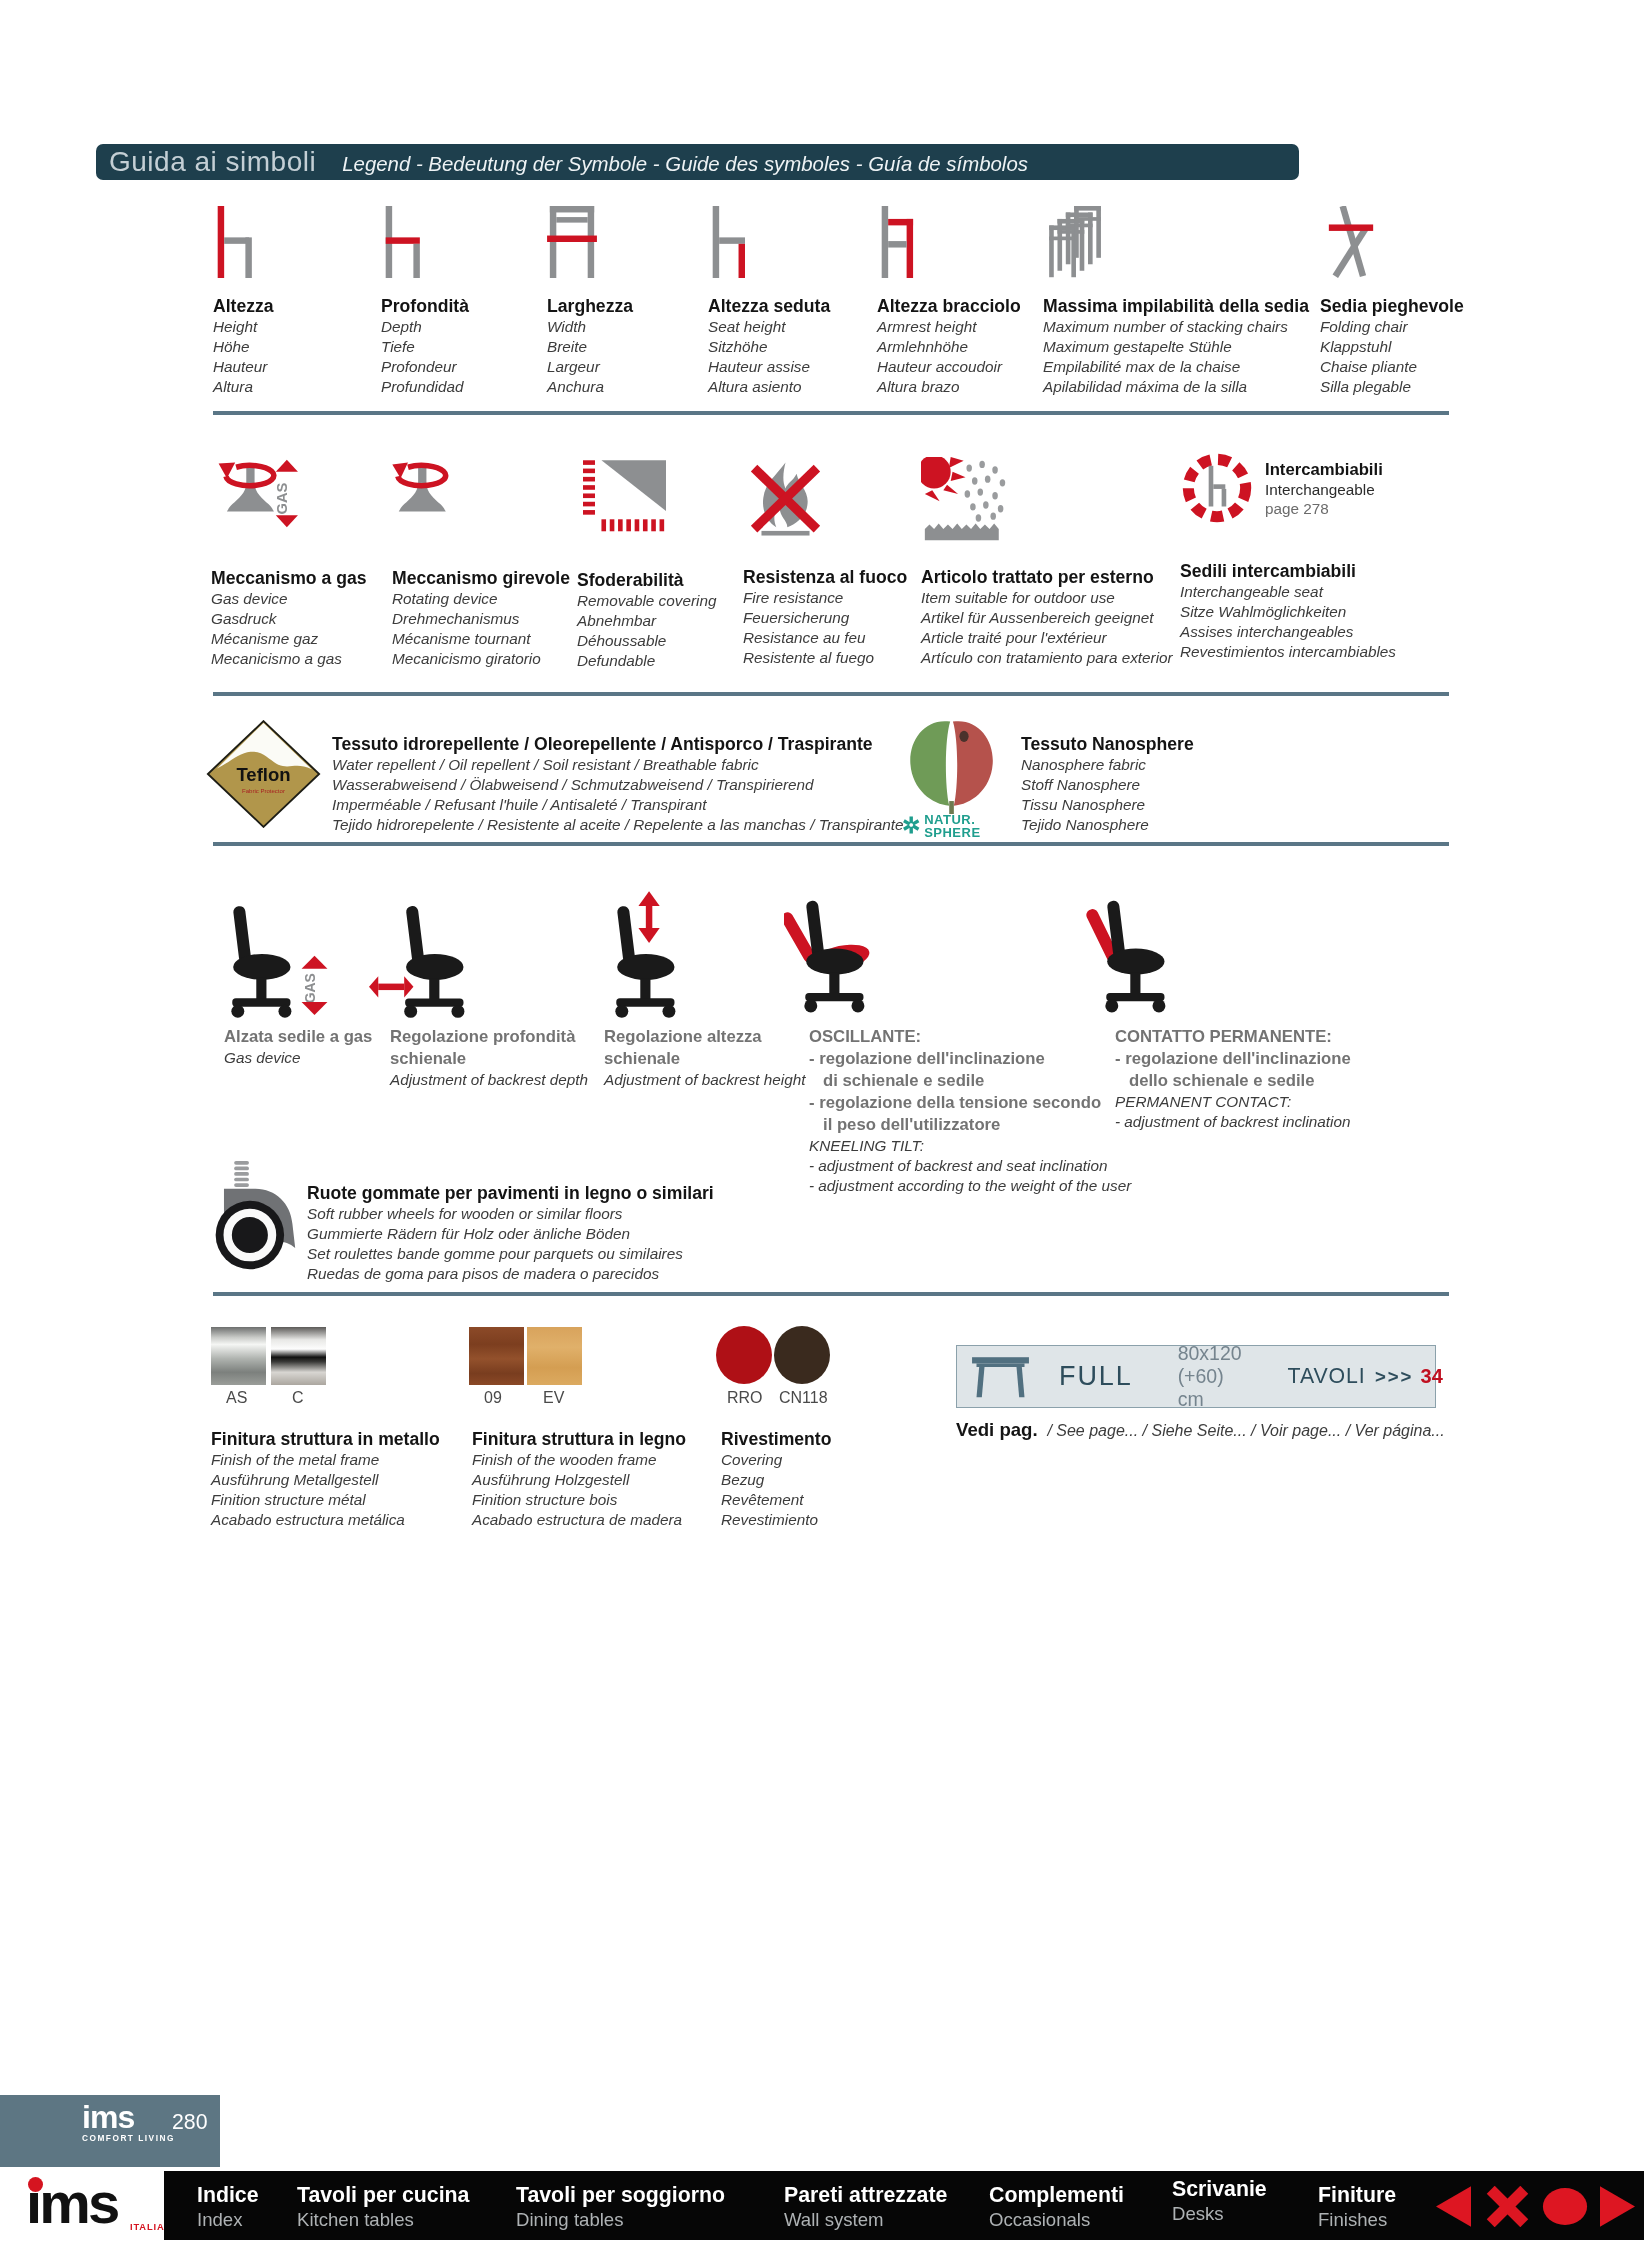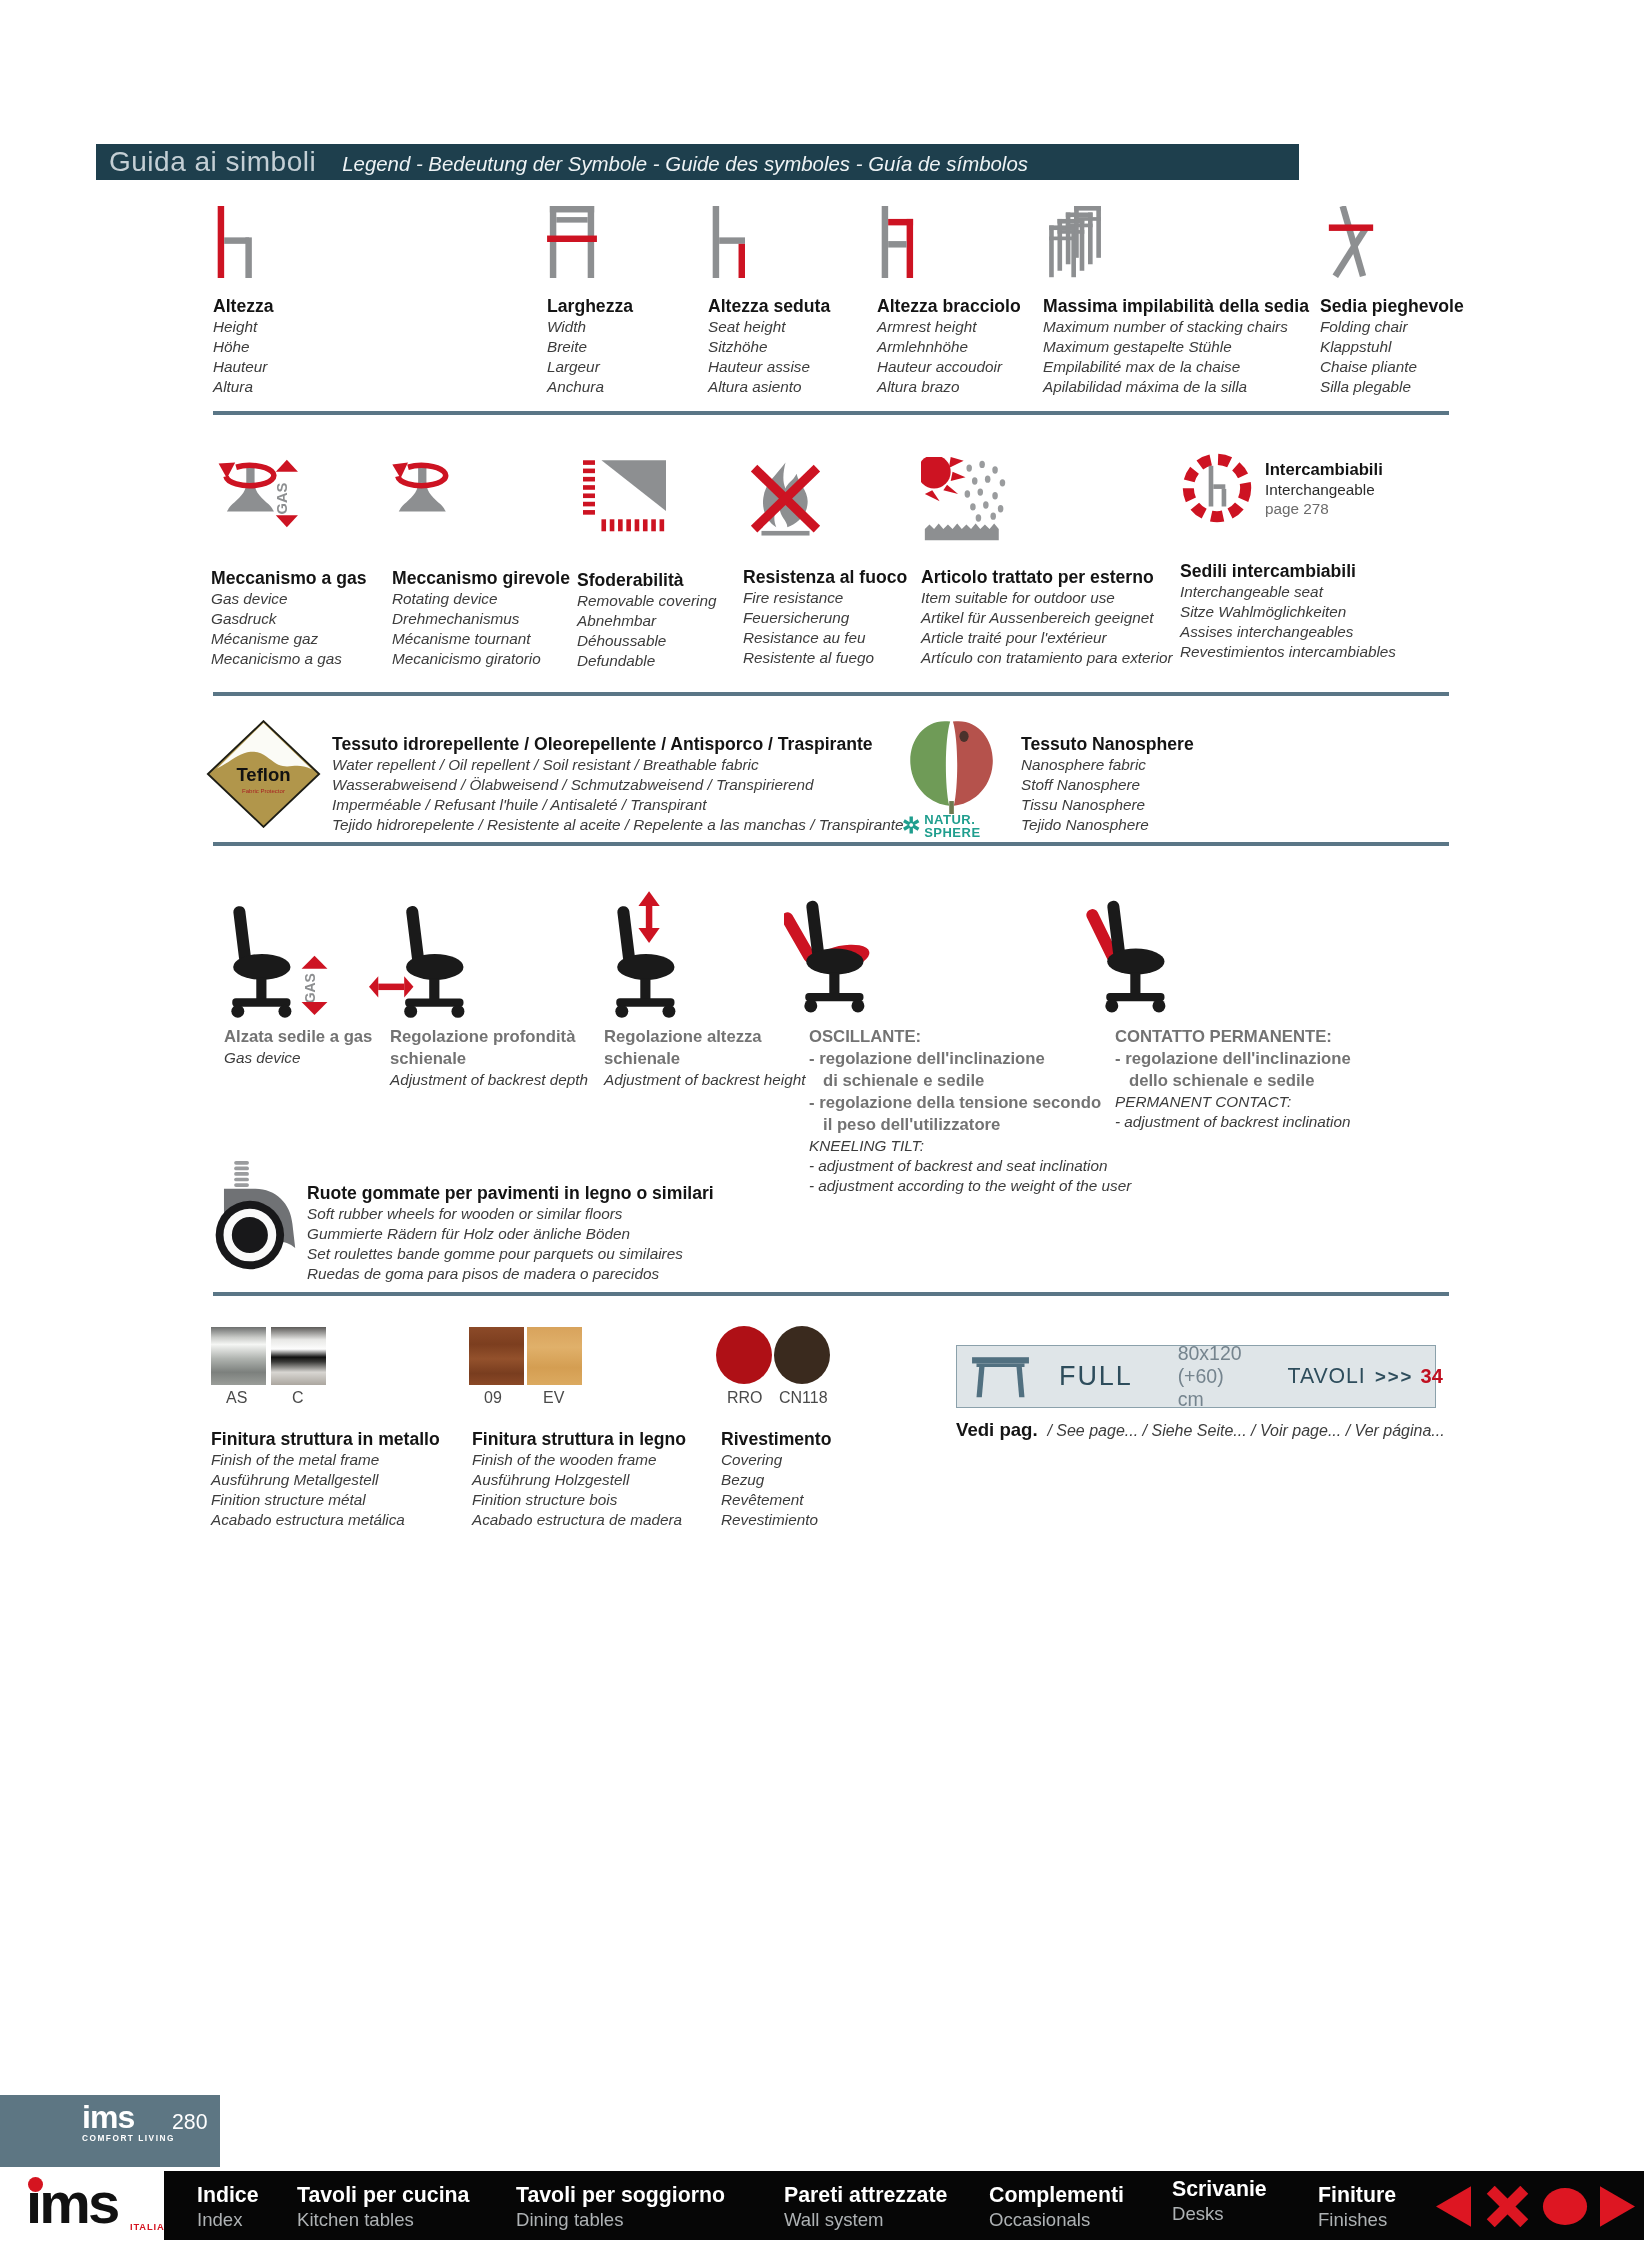--- a/index.html
+++ b/index.html
@@ -1,20 +1,20 @@
 <!DOCTYPE html>
 <html style="font-size:15px"><head>
 <meta charset="utf-8">
 <style>
   html,body{margin:0;padding:0;background:#ffffff;}
   .page{position:relative;width:1645px;height:2244px;background:#fff;overflow:hidden;
         font-family:"Liberation Sans",sans-serif;color:#141414;}
   .abs{position:absolute;}
   .hdr{position:absolute;left:96px;top:144px;width:1203px;height:36px;background:#1e3f4d;
-       display:flex;align-items:baseline;padding-left:13px;box-sizing:border-box;}
+       display:flex;align-items:baseline;padding-left:13px;box-sizing:border-box;border-radius:7px;}
   .hdr-title{font-size:28px;line-height:36px;color:#c4cfd5;letter-spacing:0.5px;}
   .hdr-sub{font-size:20.4px;line-height:36px;color:#eef3f5;font-style:italic;margin-left:26px;text-align:right;}
   .sep{position:absolute;left:213px;width:1236px;height:3.7px;background:#5a7686;}
   .col{position:absolute;}
   .t{font-weight:700;font-size:17.6px;line-height:22px;color:#141414;white-space:nowrap;}
   .b{font-weight:700;font-size:16.7px;line-height:22px;color:#737373;white-space:nowrap;}
   .i{font-style:italic;font-size:15.3px;line-height:20px;color:#3c3c3c;white-space:nowrap;}
   .ind{padding-left:14px;}
   .icobox{display:flex;align-items:flex-start;}
   .badge-row{display:flex;align-items:flex-start;}
@@ -73,20 +73,34 @@
           <rect x="35" y="34" width="7" height="44" fill="#8d8f91"></rect>
         </svg>
     </div>
     <div class="t">Altezza</div>
     <div class="i">Height</div>
     <div class="i">Höhe</div>
     <div class="i">Hauteur</div>
     <div class="i">Altura</div>
   </div>
 
+  <div class="col" style="left:381px;top:206px;width:153px">
+    <div class="icobox" style="height:89px">
+      <svg width="50" height="72" viewBox="0 0 54 78">
+          <rect x="5" y="0" width="7" height="78" fill="#8d8f91"></rect>
+          <rect x="5" y="34" width="37" height="7" fill="#cd1322"></rect>
+          <rect x="35" y="41" width="7" height="37" fill="#8d8f91"></rect>
+        </svg>
+    </div>
+    <div class="t">Profondità</div>
+    <div class="i">Depth</div>
+    <div class="i">Tiefe</div>
+    <div class="i">Profondeur</div>
+    <div class="i">Profundidad</div>
+  </div>
 
   <div class="col" style="left:708px;top:206px;width:153px">
     <div class="icobox" style="height:89px">
       <svg width="50" height="72" viewBox="0 0 54 78">
           <rect x="5" y="0" width="7" height="78" fill="#8d8f91"></rect>
           <rect x="12" y="34" width="28" height="7" fill="#8d8f91"></rect>
           <rect x="33" y="41" width="7" height="37" fill="#cd1322"></rect>
         </svg>
     </div>
     <div class="t">Altezza seduta</div>

